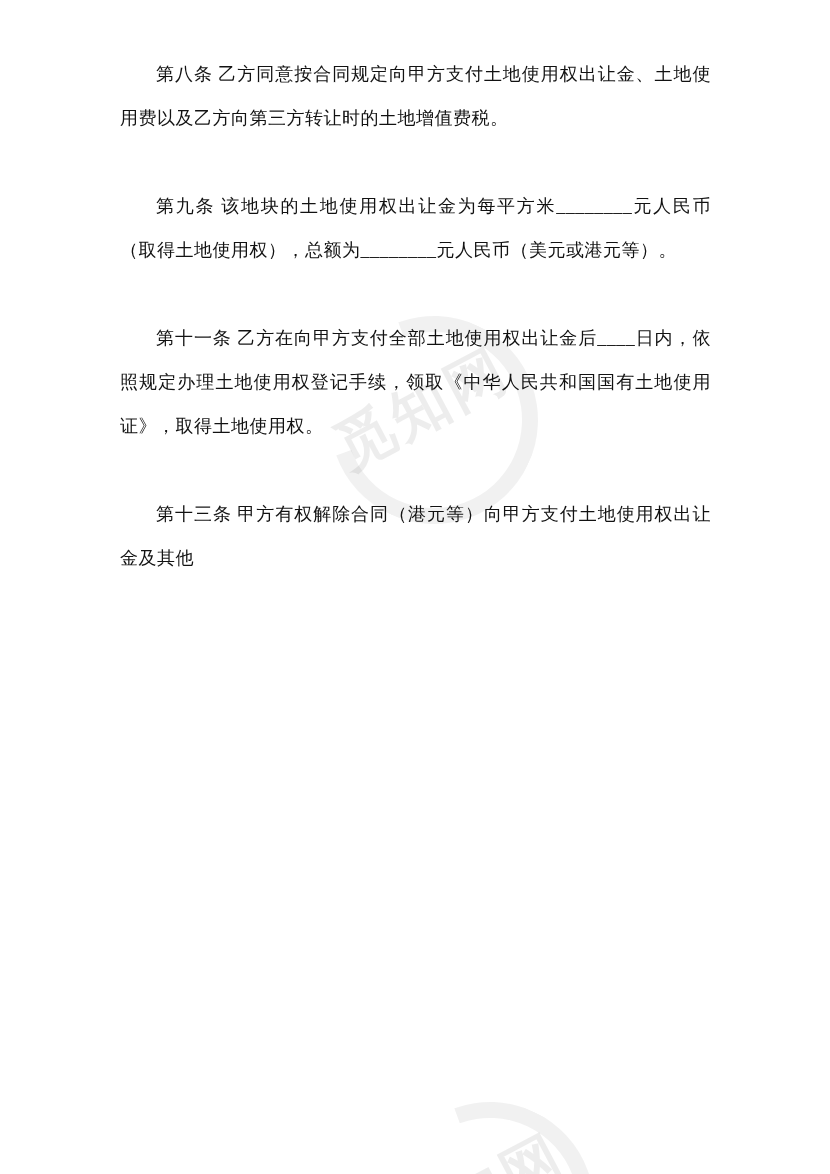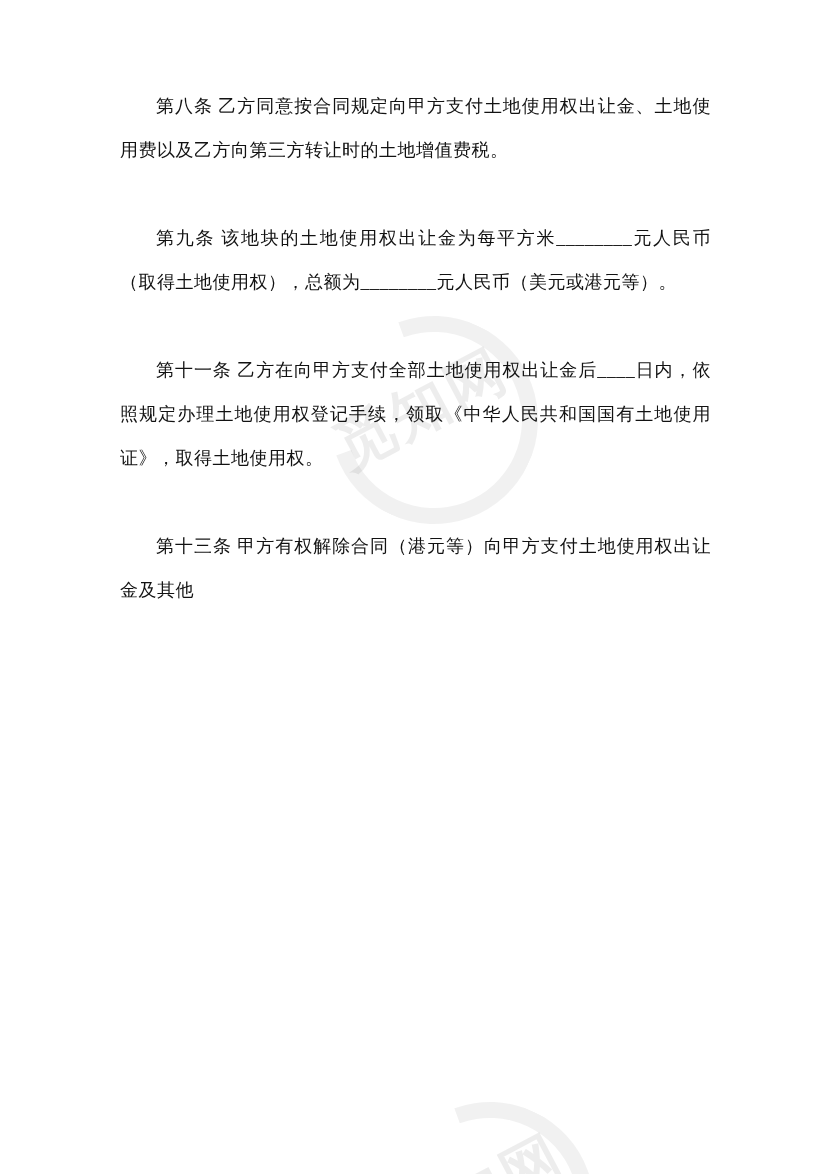--- a/index.html
+++ b/index.html
@@ -13,21 +13,21 @@
     height: 1174px;
     margin: 0 auto;
     background: #ffffff;
     overflow: hidden;
     font-family: "Liberation Serif", "DejaVu Serif", serif;
     color: #121212;
   }
   .content {
     position: relative;
     z-index: 2;
-    padding: 84px 119px 0 120px;
+    padding: 52px 119px 0 120px;
     font-size: 18px;
   }
   .content p {
     margin: 0 0 44px 0;
     line-height: 44px;
     text-indent: 2em;
     text-align: justify;
     letter-spacing: 0.5px;
     word-break: break-all;
   }

